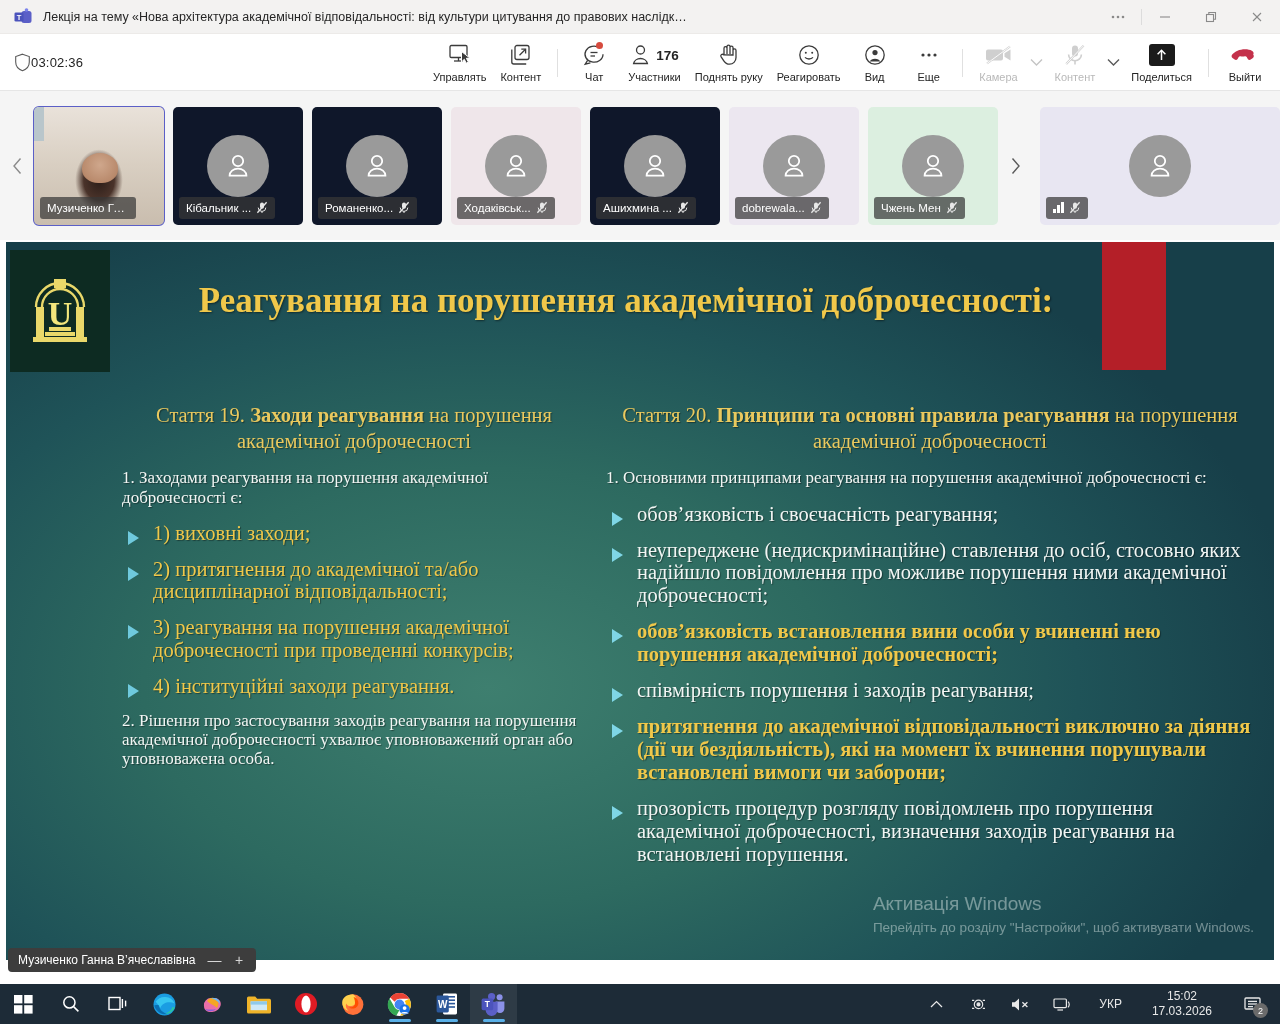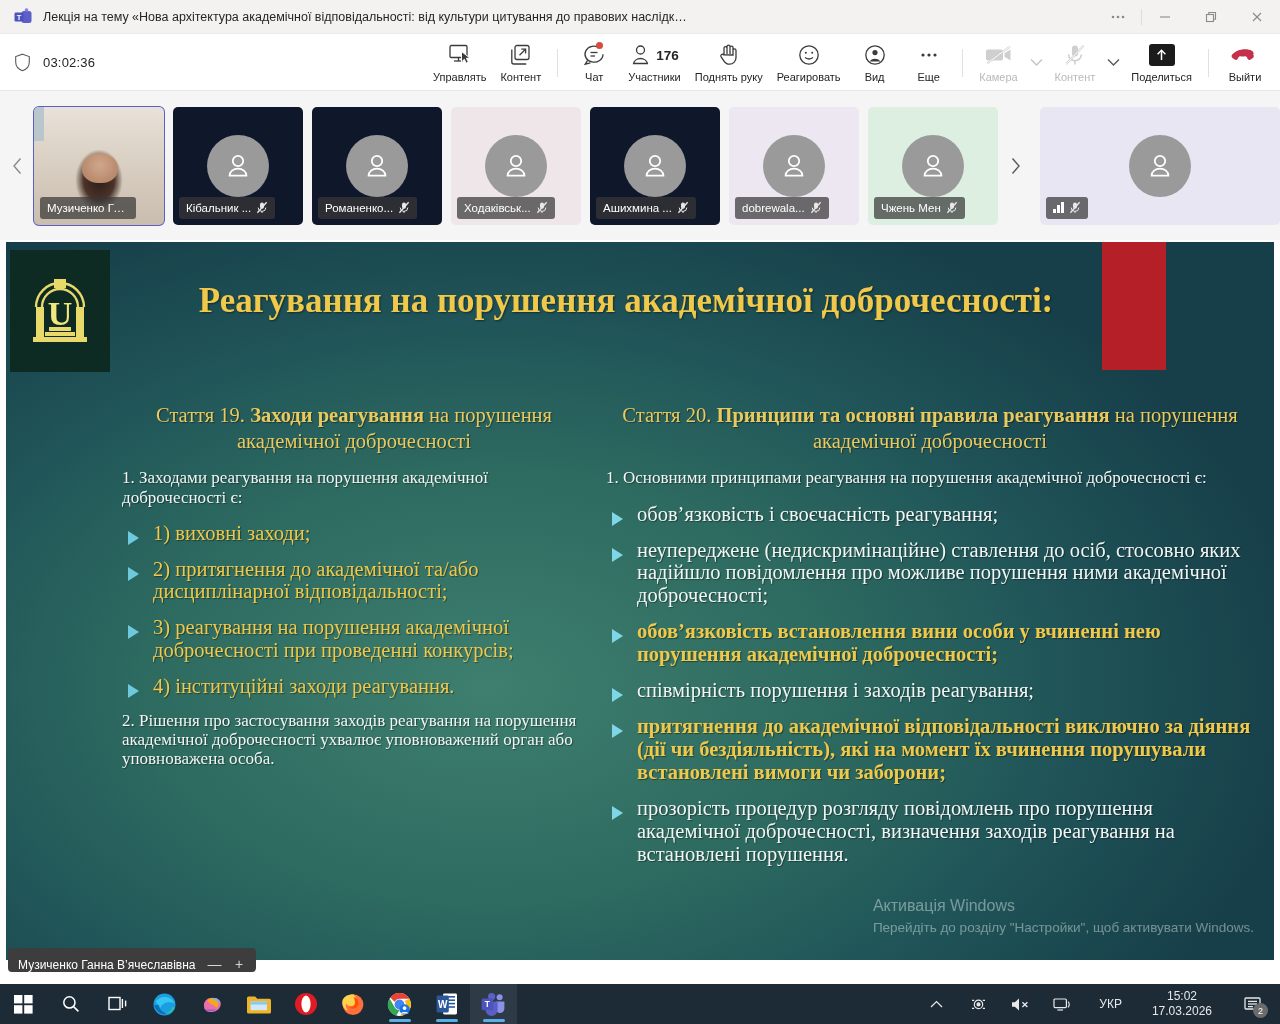--- a/index.html
+++ b/index.html
@@ -30,21 +30,21 @@
   .tb-sep { width: 1px; height: 16px; background: #dcdcdc; }
 
   
   .cmdbar {
     position: absolute; left: 0; top: 34px; width: 1280px; height: 57px;
     background: #ffffff; display: flex; align-items: center;
     border-bottom: 1px solid #e6e6e6;
   }
   .cb-left { display: flex; align-items: center; padding-left: 14px; }
   .cb-shield { width: 17px; height: 19px; }
-  .cb-timer { margin-left: 12px; font-size: 13px; color: #242424; letter-spacing: .2px; }
+  .cb-timer { font-size: 13px; color: #242424; letter-spacing: .2px; }
   .cb-center { position: absolute; left: 426px; top: 0; display: flex; align-items: center; height: 57px; }
   .cb-right { position: absolute; right: 8px; top: 0; display: flex; align-items: center; height: 57px; }
   .cb-item {
     display: flex; flex-direction: column; align-items: center; justify-content: center;
     min-width: 54px; padding: 0 7px; height: 52px; position: relative;
   }
   .cb-ico { height: 26px; display: flex; align-items: center; justify-content: center; position: relative; }
   .cb-lbl { font-size: 11px; color: #242424; margin-top: 3px; white-space: nowrap; }
   .cb-lbl.dim { color: #b9b9b9; }
   .cb-divider { width: 1px; height: 28px; background: #e0e0e0; margin: 0 9px; }
@@ -149,28 +149,28 @@
     color: #f2f6f4; text-shadow: 1px 1px 1px rgba(0,0,0,.4);
   }
   .btext.goldb { color: #f0c84a; font-weight: bold; }
   .col-l .btext { color: #f0c84a; }
   .col-l .tri { border-left-color: #6fc9dd; }
 
   .watermark {
     position: absolute; right: 20px; bottom: 22px; text-align: left; color: rgba(225,235,233,.46);
     text-shadow: none;
   }
-  .wm-t { font-size: 16px; margin-bottom: 3px; }
+  .wm-t { font-size: 19px; margin-bottom: 3px; }
   .wm-s { font-size: 13.5px; line-height: 1.45; }
 
   
   .presenter-pill {
     position: absolute; left: 8px; top: 948px; height: 24px;
     background: #3d3d3d; border-radius: 4px; color: #fff; font-size: 12px;
-    display: flex; align-items: flex-end; padding: 0 10px; gap: 12px;
+    display: flex; align-items: center; padding: 0 10px; gap: 12px;
   }
   .pill-ctrl { color: #d6d6d6; font-size: 14px; width: 13px; text-align: center; }
 
   
   .taskbar {
     position: absolute; left: 0; bottom: 0; width: 1280px; height: 40px;
     background: #1d2b37; display: flex; align-items: center;
   }
   .tb-ico { width: 47px; height: 40px; display: flex; align-items: center; justify-content: center; position: relative; }
   .tb-ico.active { background: rgba(255,255,255,.08); }

